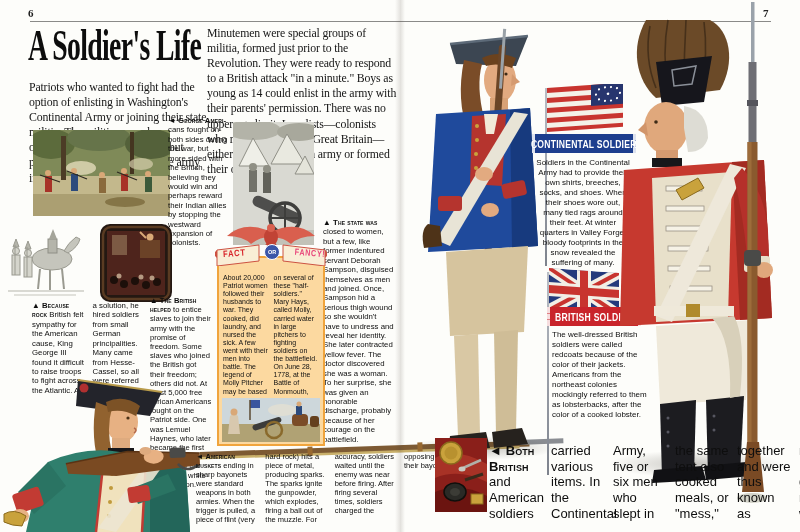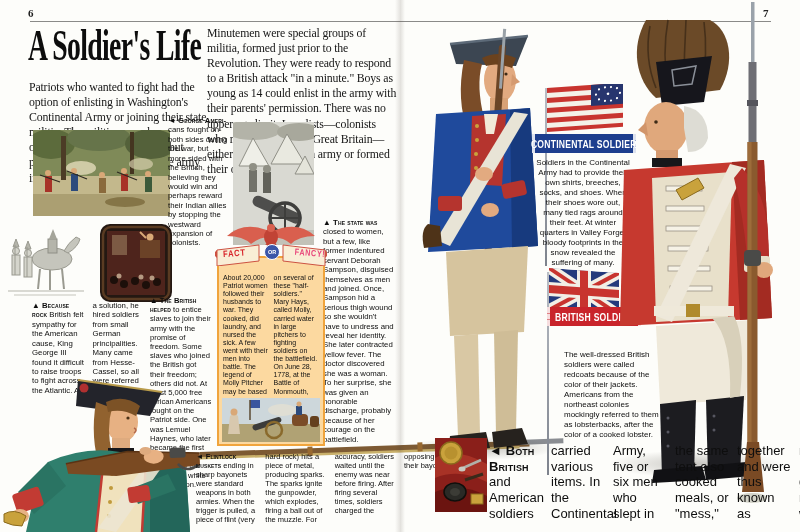--- a/index.html
+++ b/index.html
@@ -252,21 +252,21 @@
       <rect x="142" y="34" width="320" height="2.5" fill="#c9b06a"></rect>
       <rect x="460" y="28" width="46" height="5" fill="#8a8d92"></rect>
       <rect x="250" y="27.5" width="5" height="9" fill="#9a6a30"></rect>
       <rect x="360" y="27" width="5" height="9" fill="#9a6a30"></rect>
       <ellipse cx="96" cy="32" rx="10" ry="7" fill="#e7b183"></ellipse>
       <ellipse cx="88" cy="26" rx="6" ry="4" fill="#deab7f"></ellipse>
     </g>
   </svg>
 
   <div class="abs cap cols3" style="left:196px;top:452px;width:200px;height:78px;font-size:7.5px;">
-    <span class="lead">◄ Flintlock muskets</span>
+    <span class="lead">◄ American muskets</span>
     <span>ending in sharp bayonets were standard weapons in both armies. When the trigger is pulled, a piece of flint (very hard rock) hits a piece of metal, producing sparks. The sparks ignite the gunpowder, which explodes, firing a ball out of the muzzle. For accuracy, soldiers waited until the enemy was near before firing. After firing several times, soldiers charged the opposing line with their bayonets.</span>
   </div>
 
   <div class="abs fold"></div>
 
   <div class="abs shadow" style="left:408px;top:436px;width:150px;height:24px;"></div>
   <div class="abs shadow" style="left:608px;top:450px;width:175px;height:28px;"></div>
 
   <svg class="abs" style="left:398px;top:14px;" width="152" height="448" viewBox="0 0 152 448">
     <path d="M52,30 L130,22 L118,52 L58,50 Z" fill="#3c4652"></path>
@@ -351,21 +351,21 @@
         <rect x="28" width="14" height="42" fill="#f2efe6"></rect>
         <rect y="14" width="70" height="14" fill="#f2efe6"></rect>
         <rect x="31" width="8" height="42" fill="#c8342f"></rect>
         <rect y="17" width="70" height="8" fill="#c8342f"></rect>
       </g>
     </g>
   </svg>
   <div class="abs banner red" style="left:547px;top:307px;width:88px;">
     <span>BRITISH SOLDIER</span>
   </div>
-  <div class="abs soldier-text" style="left:564px;top:330px;width:100px;margin-top:20px;">The well-dressed British soldiers were called redcoats because of the color of their jackets. Americans from the northeast colonies mockingly referred to them as lobsterbacks, after the color of a cooked lobster.</div>
+  <div class="abs soldier-text" style="left:552px;top:330px;width:100px;">The well-dressed British soldiers were called redcoats because of the color of their jackets. Americans from the northeast colonies mockingly referred to them as lobsterbacks, after the color of a cooked lobster.</div>
 
   <svg class="abs" style="left:612px;top:18px;" width="190" height="465" viewBox="0 0 190 465">
     <path d="M34,2 C18,30 24,62 44,80 L108,72 C124,44 118,12 98,2 Z" fill="#6b4a28"></path>
     <g stroke="#46301a" stroke-width="1.6" fill="none">
       <path d="M38,8 Q32,40 44,70"></path>
         <path d="M56,2 Q50,36 56,72"></path>
         <path d="M74,2 Q72,36 72,70"></path>
         <path d="M92,4 Q96,36 90,68"></path>
     </g>
     <path d="M44,44 L100,38 L92,84 L50,88 Z" fill="#16161c"></path>

